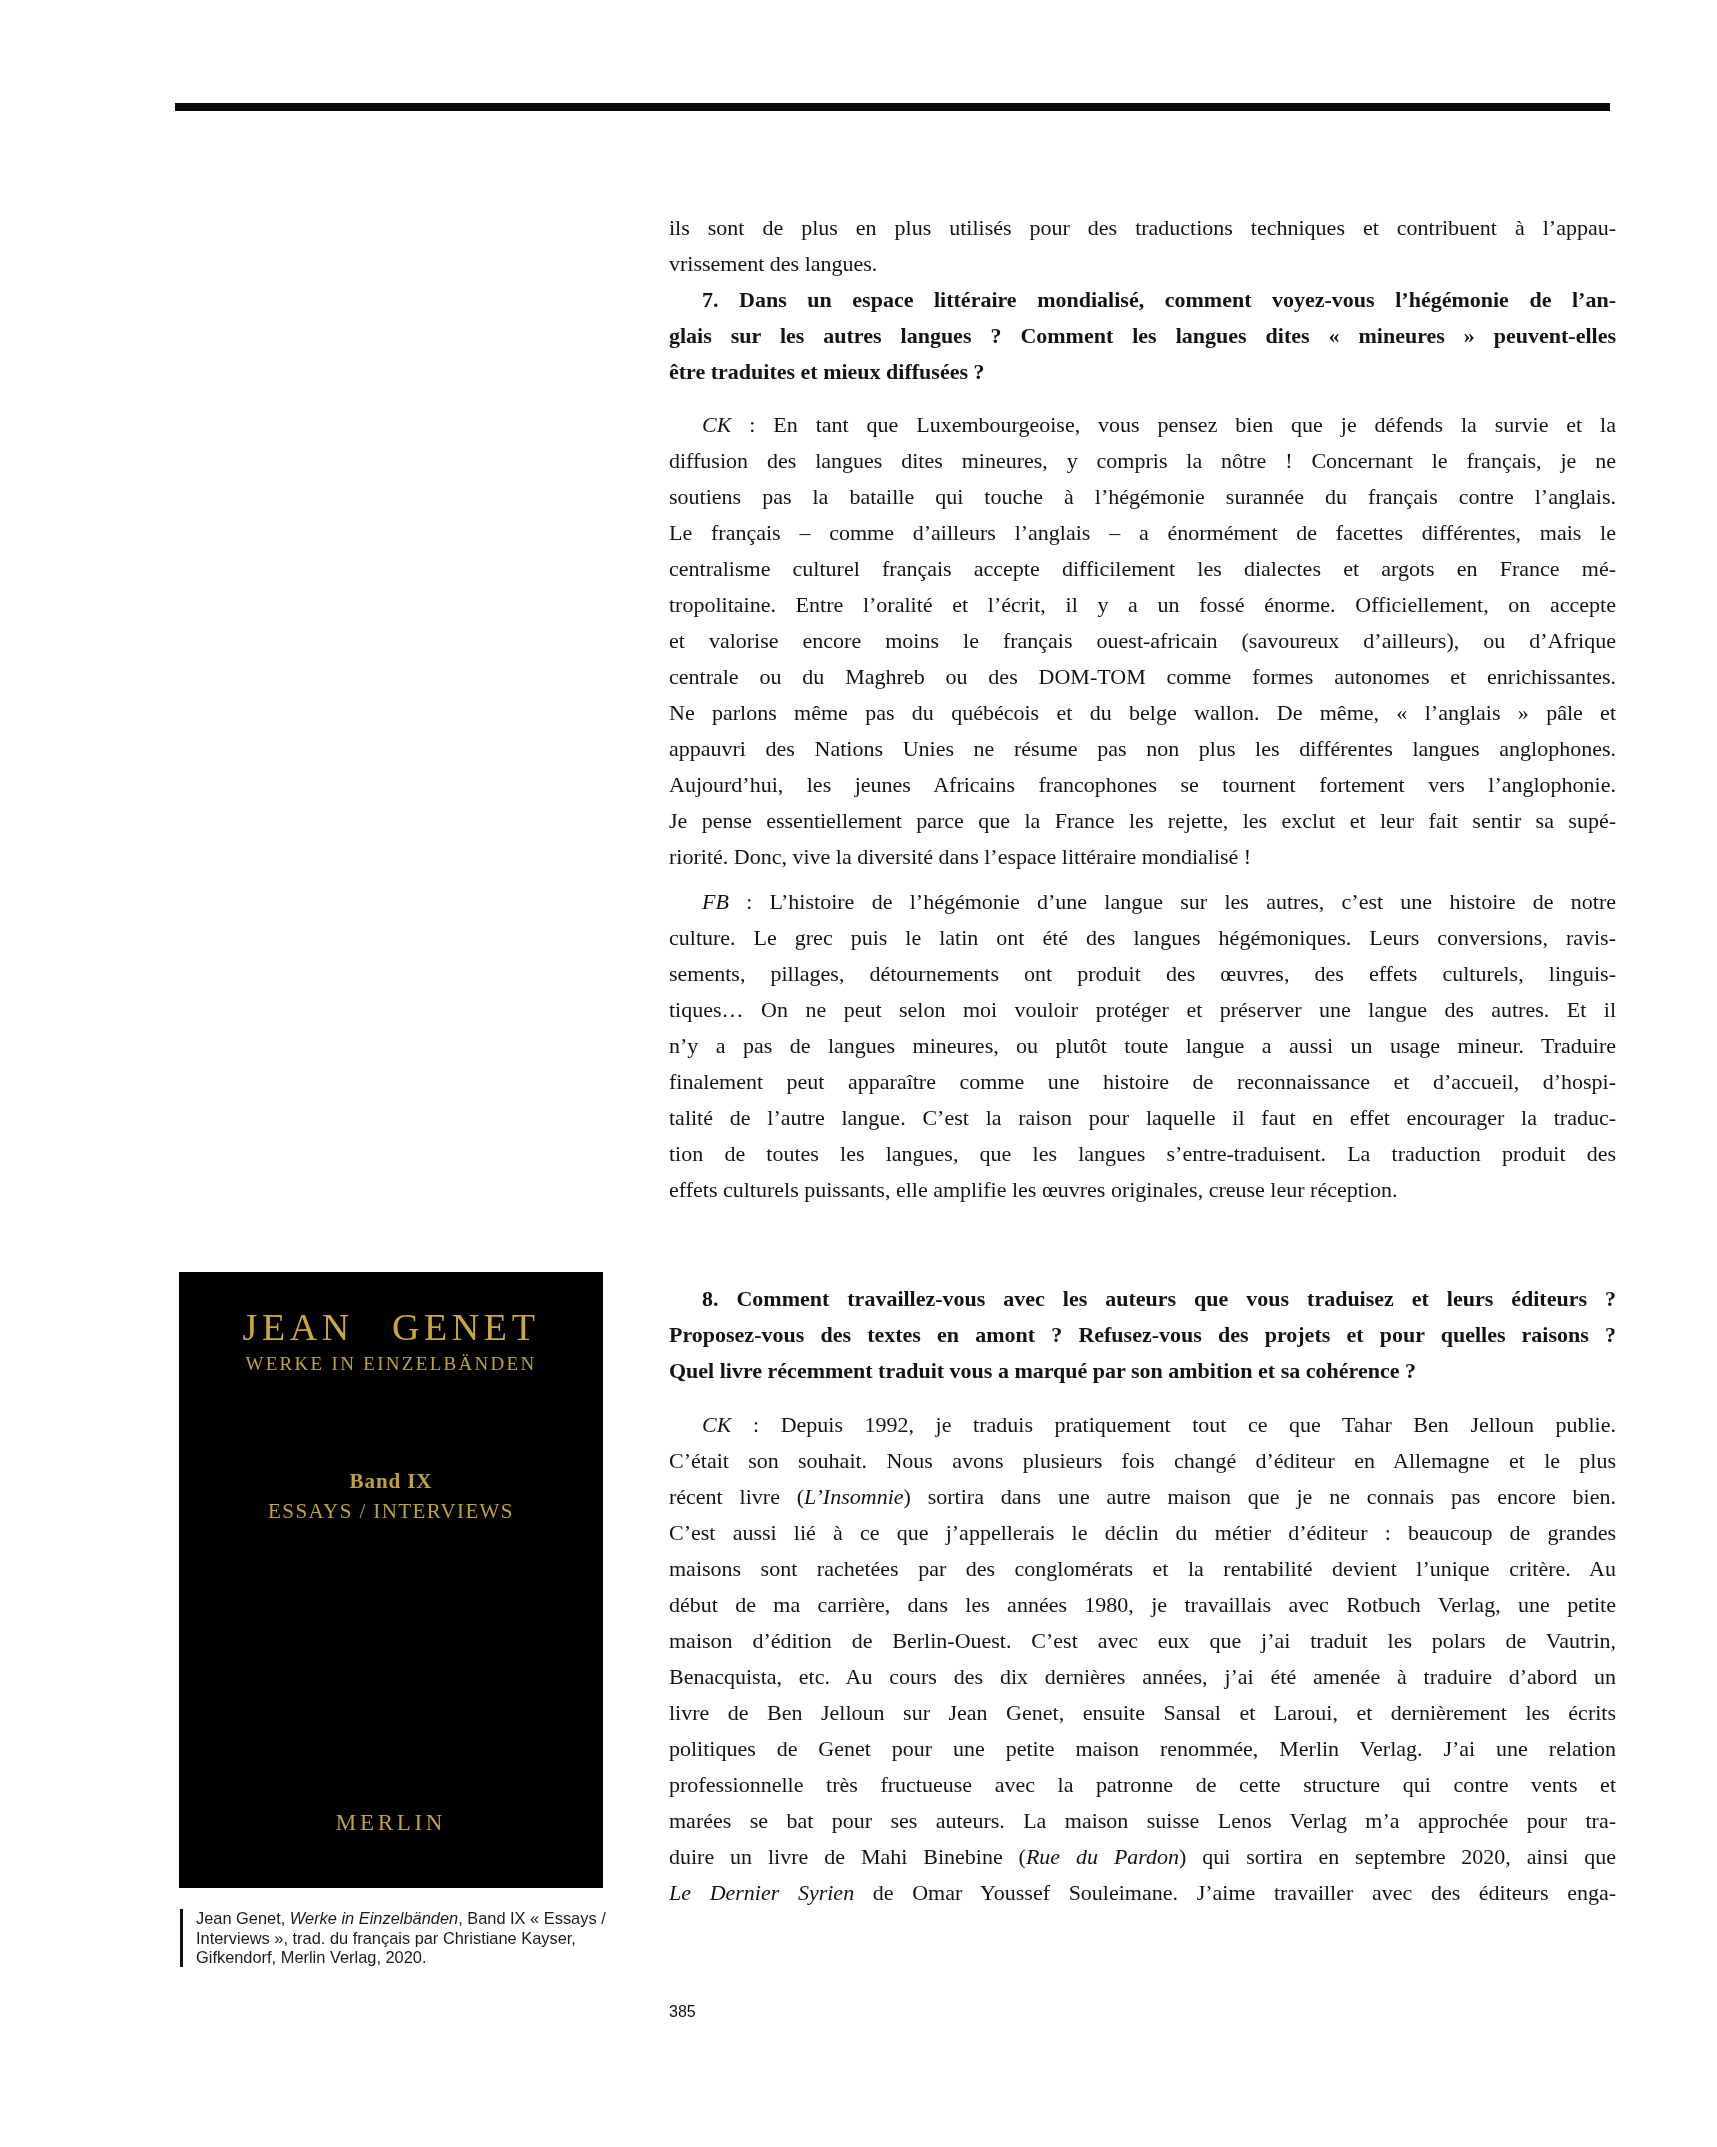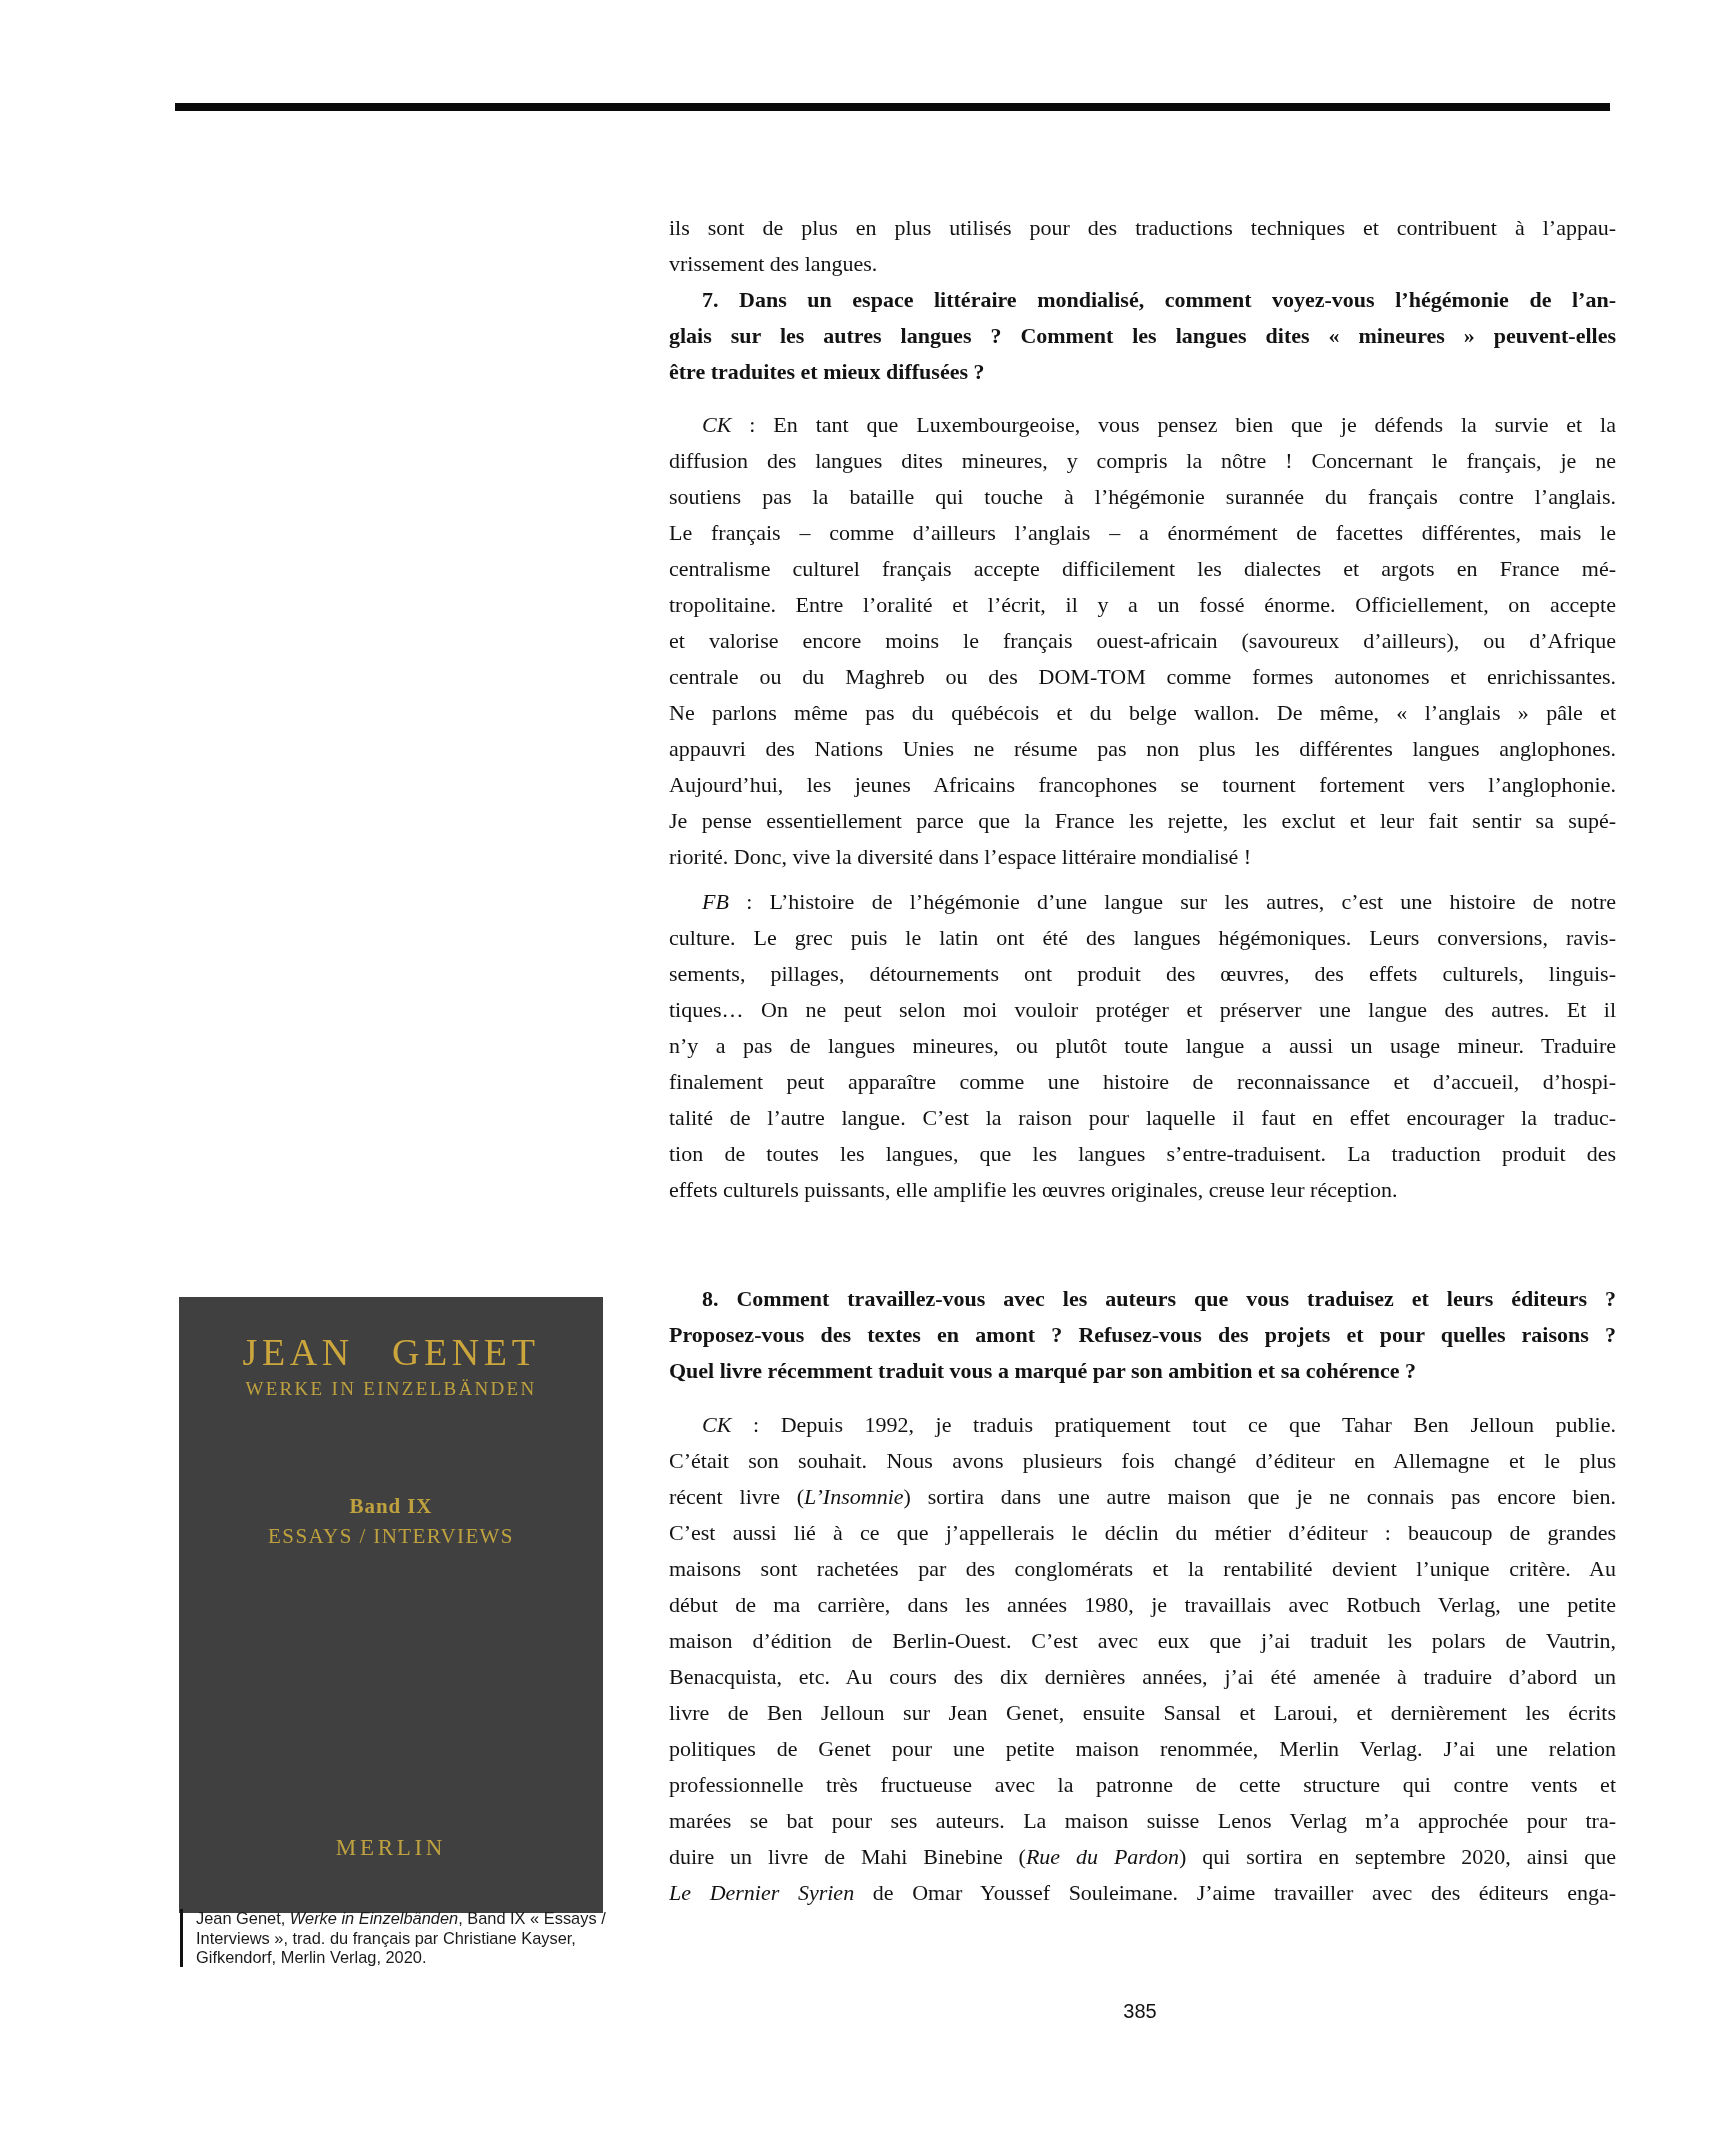--- a/index.html
+++ b/index.html
@@ -43,22 +43,22 @@
   
   .caption-bar { position:absolute; left:180px; top:1909px; width:2.7px; height:58px; background:#111; }
   .caption { position:absolute; left:196px; top:1909px; width:429px;
     font-family:"Liberation Sans", sans-serif; color:#1a1a1a; }
   .caption .line { font-size:16.4px; line-height:19.6px; height:19.6px; white-space:nowrap; overflow:hidden; text-align:left; }
   .caption em { font-style:italic; }
 
   
   .page-number {
     position:absolute; left:669px; top:1999px; width:942px;
-    text-align:center; font-family:"Liberation Sans", sans-serif;
-    font-size:20px; line-height:25.6px; color:#111;
+    text-align:left; font-family:"Liberation Sans", sans-serif;
+    font-size:16px; line-height:25.6px; color:#111;
   }
 </style>
 </head>
 <body>
 
 <div class="page">
 
   <div class="top-rule"></div>
 
   <div class="text-col">
@@ -118,21 +118,21 @@
         <div class="line">Benacquista, etc. Au cours des dix dernières années, j’ai été amenée à traduire d’abord un</div>
         <div class="line">livre de Ben Jelloun sur Jean Genet, ensuite Sansal et Laroui, et dernièrement les écrits</div>
         <div class="line">politiques de Genet pour une petite maison renommée, Merlin Verlag. J’ai une relation</div>
         <div class="line">professionnelle très fructueuse avec la patronne de cette structure qui contre vents et</div>
         <div class="line">marées se bat pour ses auteurs. La maison suisse Lenos Verlag m’a approchée pour tra-</div>
         <div class="line">duire un livre de Mahi Binebine (<em>Rue du Pardon</em>) qui sortira en septembre 2020, ainsi que</div>
         <div class="line last"><em>Le Dernier Syrien</em> de Omar Youssef Souleimane. J’aime travailler avec des éditeurs enga-</div>
       </div>
   </div>
 
-  <div class="cover" style="background: #404040; margin-top: 25px;">
+  <div class="cover" style="background: #000000;">
     <div class="cover-title" style="color: rgb(203, 166, 60);">JEAN  GENET</div>
     <div class="cover-series" style="color: rgb(191, 162, 63);">WERKE IN EINZELBÄNDEN</div>
     <div class="cover-volume" style="color: rgb(191, 162, 63);">Band IX</div>
     <div class="cover-subtitle" style="color: rgb(191, 162, 63);">ESSAYS / INTERVIEWS</div>
     <div class="cover-publisher" style="color: rgb(191, 162, 63);">MERLIN</div>
   </div>
 
   <div class="caption-bar"></div>
   <div class="caption">
       <div class="line first">Jean Genet, <em>Werke in Einzelbänden</em>, Band IX « Essays /</div>

